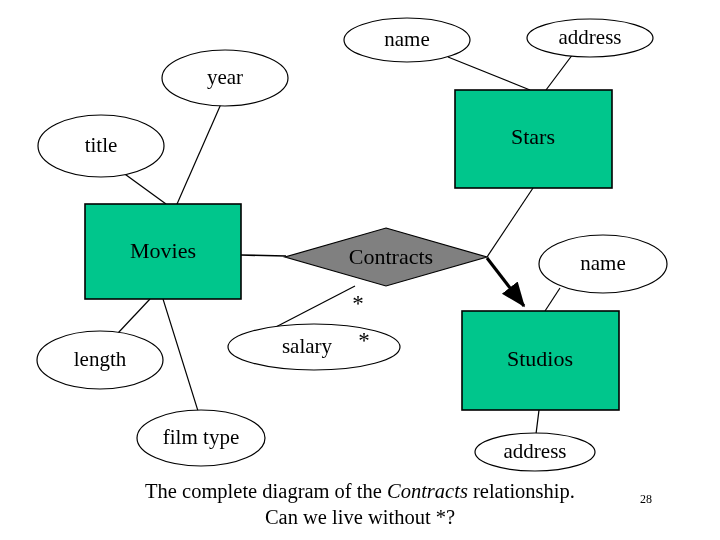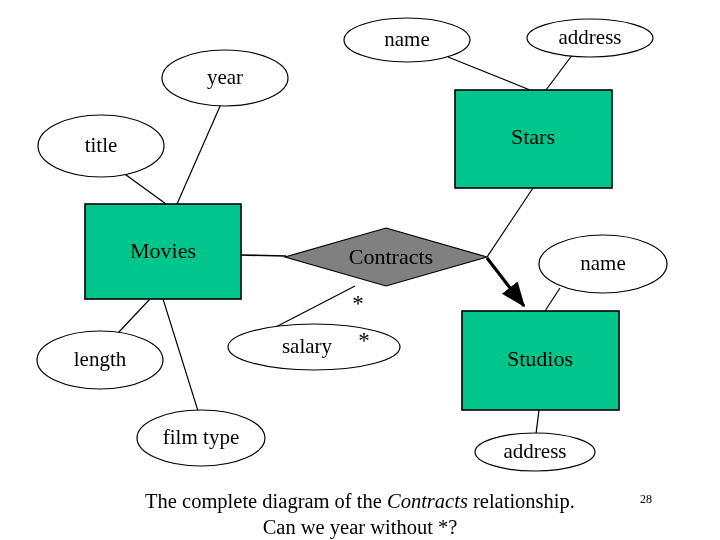--- a/index.html
+++ b/index.html
@@ -34,21 +34,20 @@
   .star-label { font-size: 23px; font-family: "Liberation Serif","DejaVu Serif",serif; fill:#000; text-anchor:middle; }
   .caption {
     position: absolute;
     left: 0;
     top: 478px;
     width: 720px;
     text-align: center;
     font-size: 20.5px;
     line-height: 26px;
     color: #000000;
-    margin-top: 10px;
   }
   .caption em { font-style: italic; }
   .page-number {
     position: absolute;
     left: 640px;
     top: 492px;
     font-size: 12px;
     color: #000000;
   }
 </style>
@@ -157,18 +156,18 @@
     </g>
 
     <g>
       <text class="star-label" x="358" y="311">*</text>
       <text class="star-label" x="364" y="348">*</text>
     </g>
   </svg>
 
   <div class="caption">
     <div><span>The complete diagram of the </span><em>Contracts</em><span> relationship.</span></div>
-    <div>Can we year without *?</div>
+    <div>Can we live without *?</div>
   </div>
 
   <div class="page-number">28</div>
 
 </div>
 
 </body></html>

